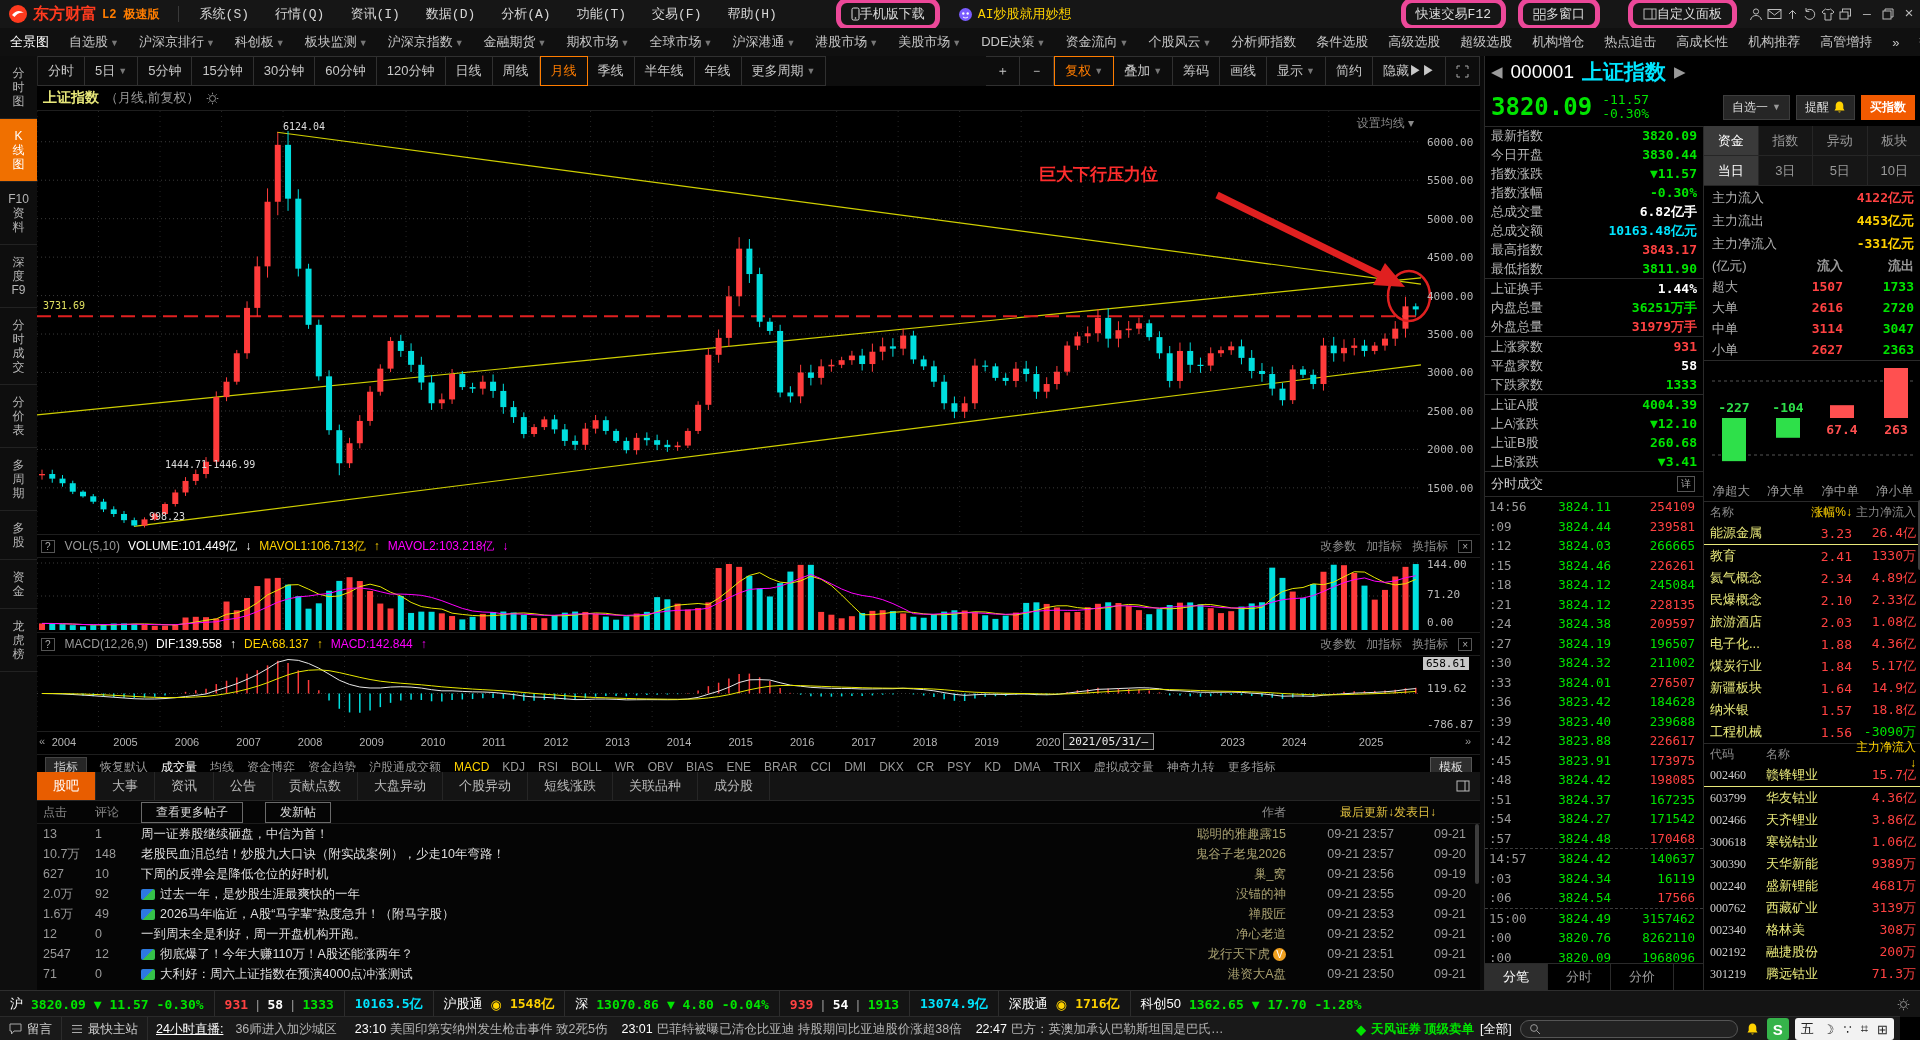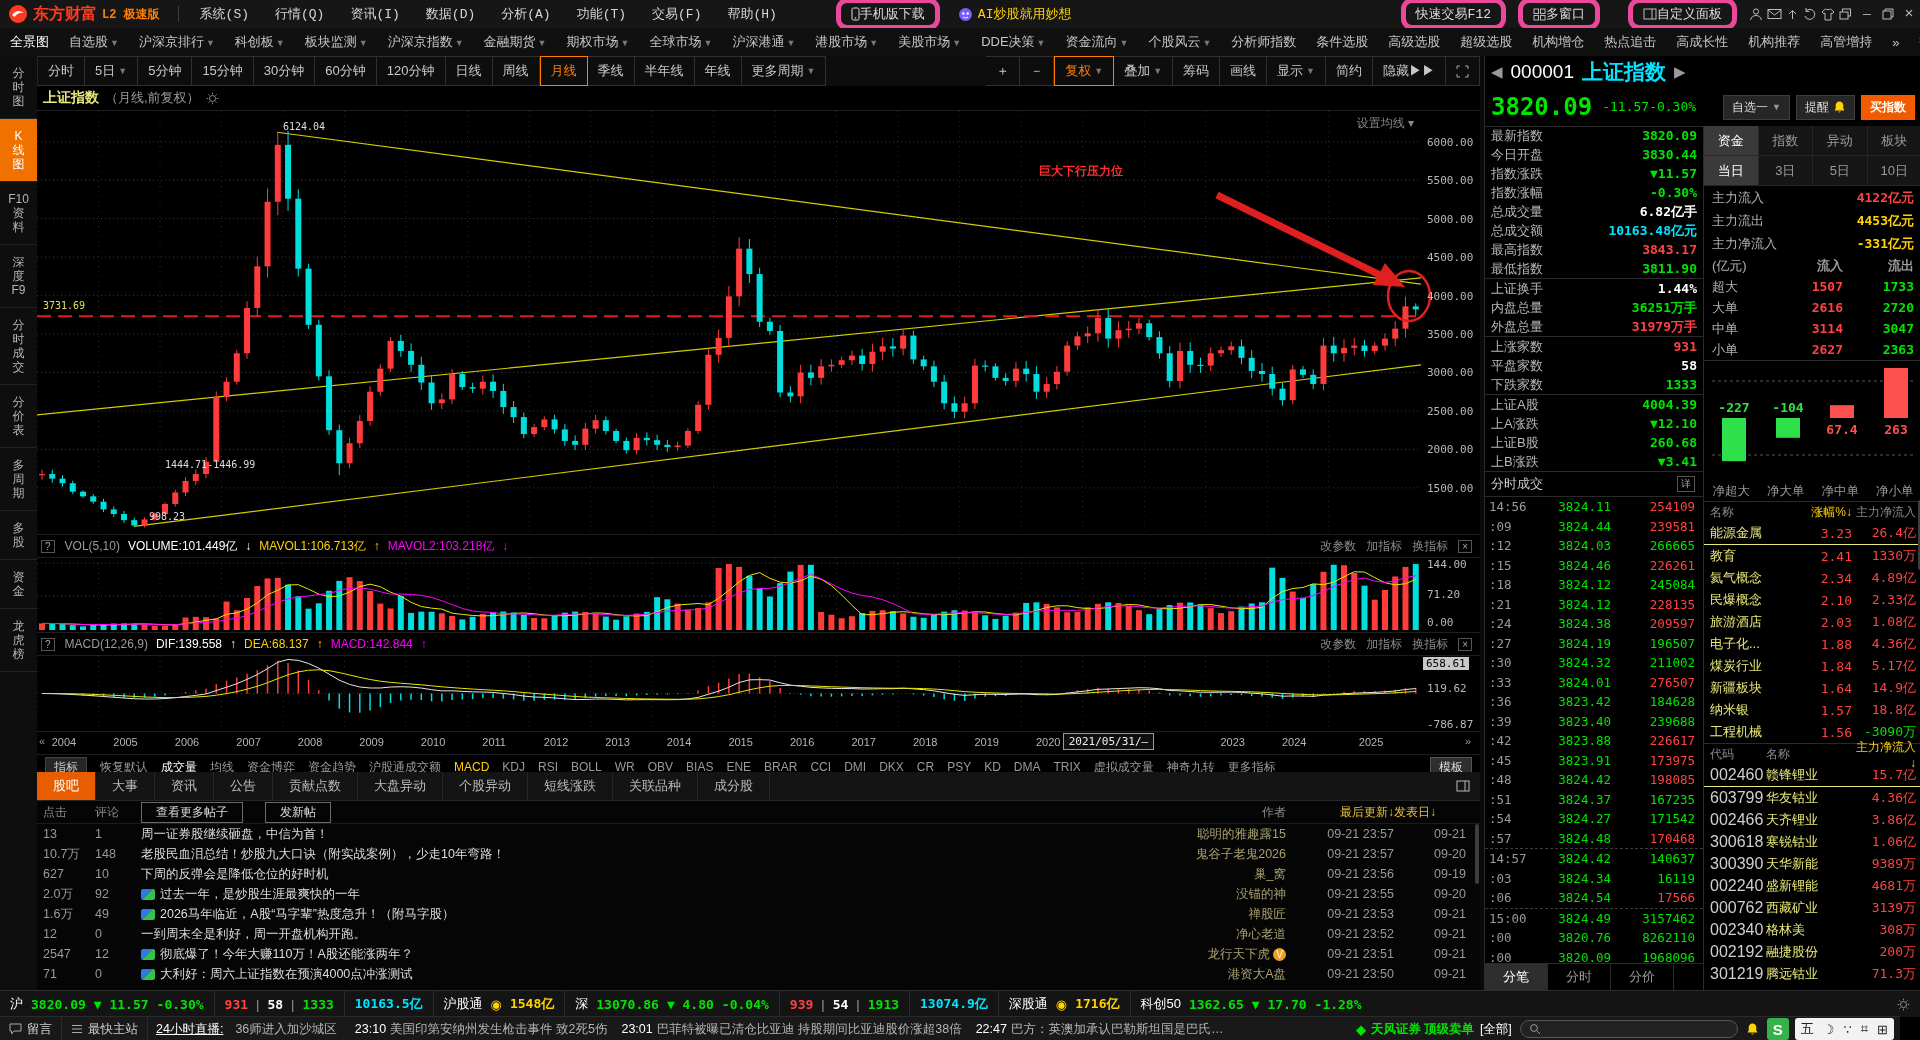--- a/index.html
+++ b/index.html
@@ -97,21 +97,21 @@
   .t4 .c1{width:60px;color:#b0b0b0;}
   .t4 .c2,.t4 .c3{flex:1;text-align:right;font-family:"DejaVu Sans Mono",monospace;font-weight:bold;}
   .lsthead{height:20px;display:flex;align-items:center;color:#8a8a8a;font-size:12px;padding:0 6px;border-top:1px solid #2a2a2a;}
   .secrow{height:22px;display:flex;align-items:center;font-size:13px;padding:0 6px;}
   .secrow.sel{border-bottom:1px solid #e8e87a;}
   .secrow .nm{width:92px;color:#e8e87a;white-space:nowrap;overflow:hidden;}
   .secrow .pc{width:50px;text-align:right;font-family:"DejaVu Sans Mono",monospace;}
   .secrow .fl{flex:1;text-align:right;font-family:"DejaVu Sans Mono",monospace;}
   .stkrow{height:22px;display:flex;align-items:center;font-size:13px;padding:0 6px;}
   .stkrow.sel{border-bottom:1px solid #e8e87a;}
-  .stkrow .cd{width:56px;color:#cfcfcf;font-family:Liberation Sans, sans-serif;font-size:16px;}
+  .stkrow .cd{width:56px;color:#cfcfcf;font-family:Liberation Serif, serif;font-size:12px;}
   .stkrow .nm{width:88px;color:#e8e87a;white-space:nowrap;overflow:hidden;}
   .stkrow .fl{flex:1;text-align:right;font-family:"DejaVu Sans Mono",monospace;}
   
   .statusbar{position:absolute;left:0;top:990px;width:1920px;height:26px;background:#141414;
              border-top:1px solid #2e2e2e;display:flex;align-items:center;font-size:13px;}
   .seg{display:flex;align-items:center;gap:8px;padding:0 10px;height:100%;}
   .seg.sep{border-left:1px solid #2c2c2c;}
   .statusbar .num{font-family:"DejaVu Sans Mono",monospace;font-weight:bold;}
   .newsbar{position:absolute;left:0;top:1016px;width:1900px;height:24px;background:#191919;
            border-top:1px solid #2a2a2a;display:flex;align-items:center;font-size:12.5px;color:#b5b5b5;}
@@ -686,21 +686,21 @@
         <div class="axis-lab mono" style="top: 178.582px;">4000.00</div>
         <div class="axis-lab mono" style="top: 217.036px;">3500.00</div>
         <div class="axis-lab mono" style="top: 255.491px;">3000.00</div>
         <div class="axis-lab mono" style="top: 293.945px;">2500.00</div>
         <div class="axis-lab mono" style="top: 332.4px;">2000.00</div>
         <div class="axis-lab mono" style="top: 370.855px;">1500.00</div>
         <div class="anno mono" style="left: 246px; top: 10px;">6124.04</div>
         <div class="anno mono" style="left: 128px; top: 348px;">1444.71-1446.99</div>
         <div class="anno mono" style="left: 112px; top: 400px;">998.23</div>
         <div class="anno mono" style="left: 6px; top: 189.217px; color: rgb(224, 224, 96);">3731.69</div>
-        <div class="anno b" style="left: 1002px; top: 52px; color: rgb(255, 45, 45); font-size: 12px;">巨大下行压力位</div>
+        <div class="anno b" style="left: 1002px; top: 52px; color: rgb(255, 45, 45); font-size: 17px;">巨大下行压力位</div>
       </div>
     <div class="ind-head" id="volHead">
         <span class="qbox">?</span>
         <span class="gy">VOL(5,10)</span>
         <span class="w">VOLUME:101.449亿</span>
         <span class="w">↓</span>
         <span class="y">MAVOL1:106.713亿</span>
         <span class="y">↑</span>
         <span class="mg">MAVOL2:103.218亿</span>
         <span class="mg">↓</span>
@@ -1222,21 +1222,21 @@
   <div class="splitter"></div>
   <div class="rightpanel" id="rightpanel">
       <div class="rp-head">
         <span class="gy" style="font-size: 15px;">◀</span>
         <span class="w" style="font-size: 19px;">000001</span>
         <span class="c b" style="font-size: 21px;">上证指数</span>
         <span class="gy" style="font-size: 15px;">▶</span>
       </div>
       <div class="rp-price">
         <span class="g b mono" style="font-size: 24px;">3820.09</span>
-        <span style="display: flex; flex-direction: row; line-height: 14px;">
+        <span style="display: flex; flex-direction: column; line-height: 14px;">
           <span class="g mono">-11.57</span>
           <span class="g mono">-0.30%</span>
         </span>
         <span style="position: absolute; right: 6px; display: flex; gap: 6px;">
           <span class="rp-btn">自选一<span class="dd gy" style="font-size: 9px;">▼</span></span>
           <span class="rp-btn">提醒<svg width="13" height="14" viewBox="0 0 13 14">
               <path d="M6.5 1.5c2.4 0 3.8 1.8 3.8 4v3l1.2 2h-10l1.2-2v-3c0-2.2 1.4-4 3.8-4z" fill="#ffd200"></path>
               <path d="M5.2 11.5a1.4 1.4 0 0 0 2.6 0z" fill="#ffd200"></path>
             </svg></span>
           <span class="rp-btn rp-buy">买指数</span>

